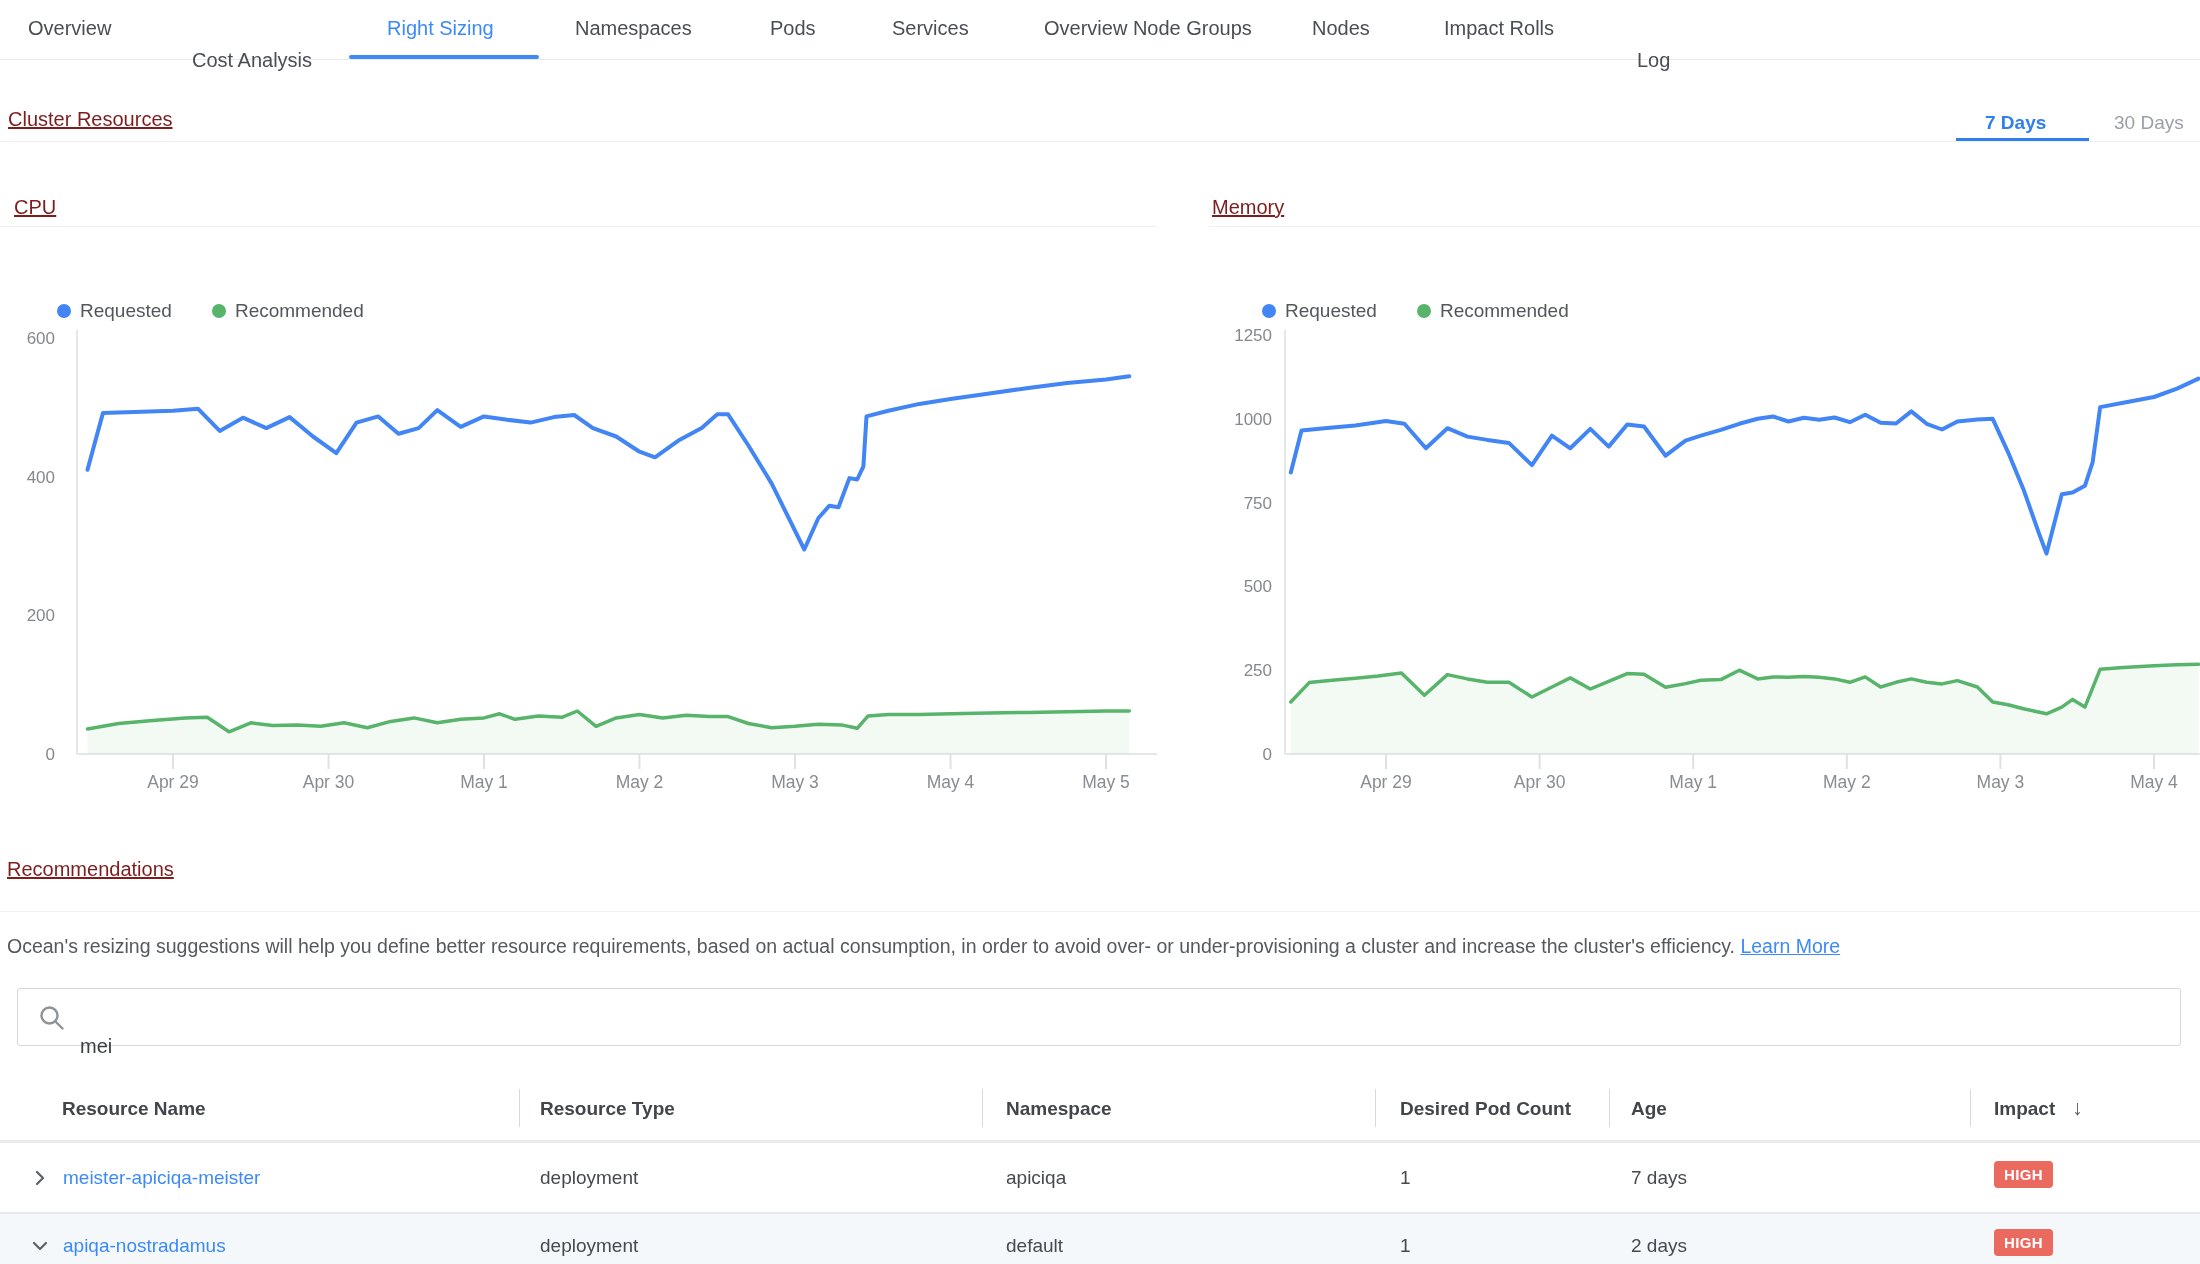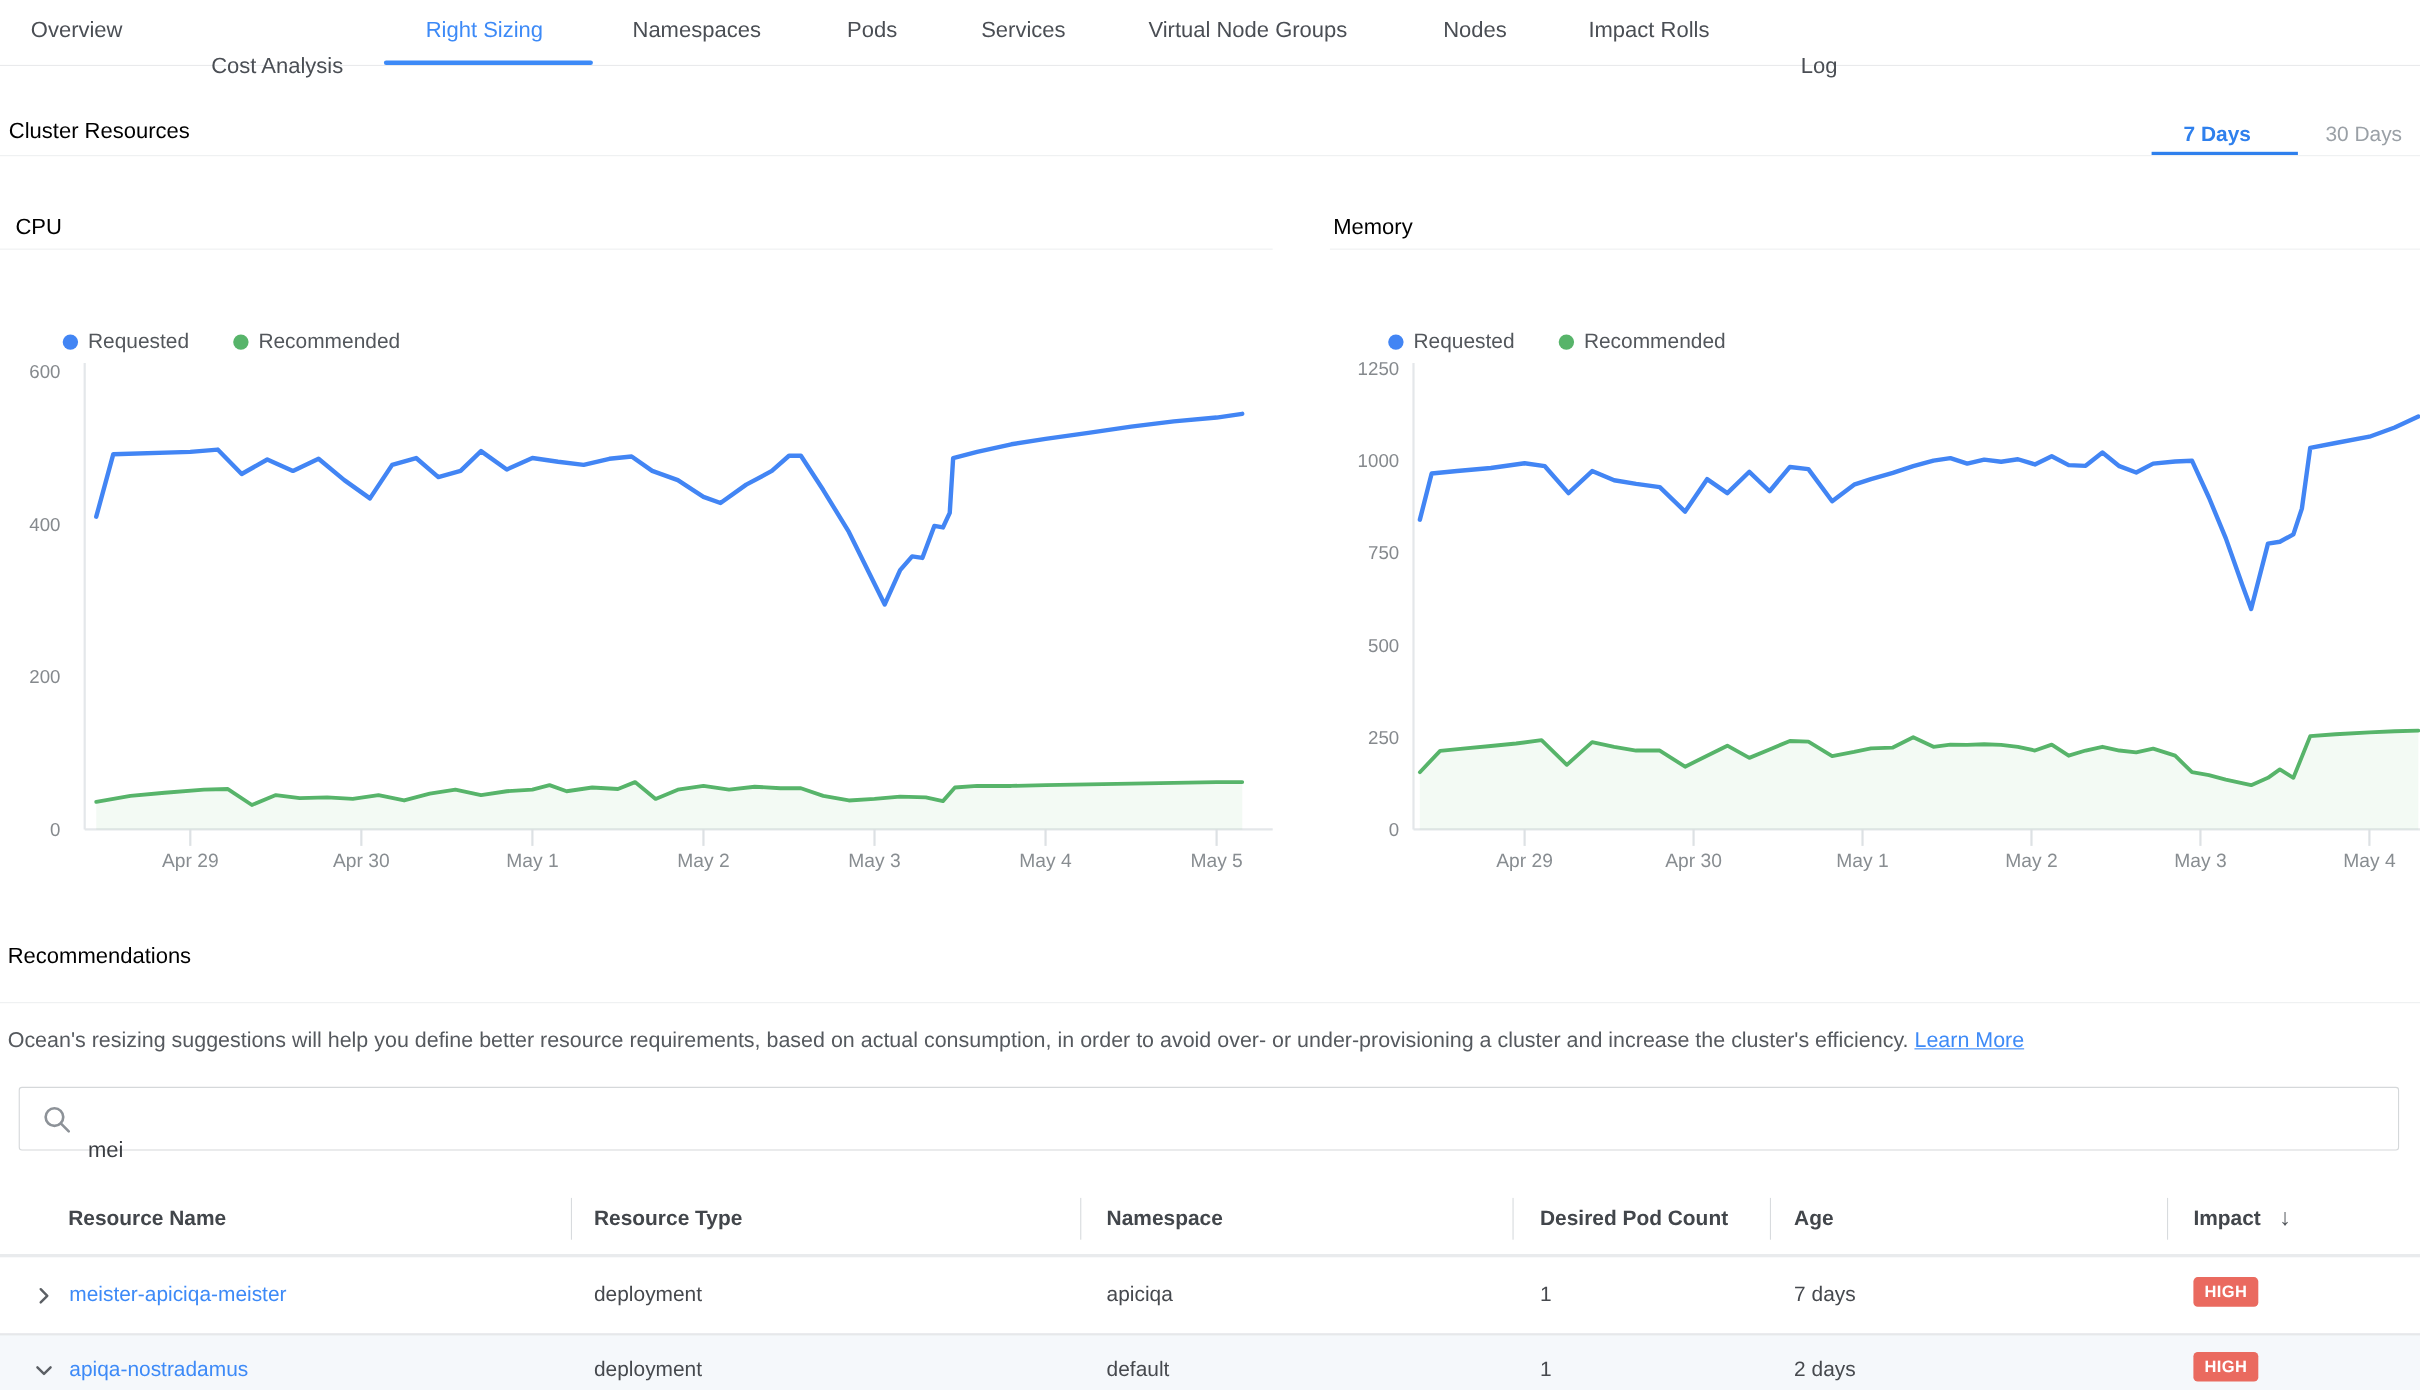--- a/index.html
+++ b/index.html
@@ -8,21 +8,21 @@
     width:2200px; height:1264px; position:relative; overflow:hidden;
     font-family:"Liberation Sans", sans-serif; color:#4b4f54;
   }
   .abs { position:absolute; }
   
   .tabbar { position:absolute; left:0; top:0; width:2200px; height:60px; background:#fff; border-bottom:1px solid #e9eaec; }
   .tab { position:absolute; top:17px; font-size:20px; color:#4a4e54; cursor:pointer; white-space:nowrap; }
   .tab.active { color:#3d8af7; }
   .tab-underline { position:absolute; top:55px; height:4px; background:#3d8af7; border-radius:2px; }
   
-  .section-title { position:absolute; font-size:20px; color:#000000; }
+  .section-title { position:absolute; font-size:20px; color:#7f1d1d;text-decoration:underline; }
   .divider { position:absolute; height:1px; background:#eef0f1; }
   .range-tab { position:absolute; top:112px; font-size:19px; cursor:pointer; }
   .range-tab.active { color:#2f80ed; font-weight:bold; }
   .range-tab.inactive { color:#9aa0a6; }
   .range-underline { position:absolute; top:138px; height:3px; background:#2f80ed; }
   
   .legend { position:absolute; top:300px; display:flex; align-items:center; }
   .legend-item { display:flex; align-items:center; margin-right:40px; }
   .legend-dot { width:14px; height:14px; border-radius:50%; margin-right:9px; }
   .legend-label { font-size:19px; color:#53575c; }
@@ -47,21 +47,21 @@
 <body>
 
 <nav class="tabbar">
   <div id="tabs-host">
       <div class="tab" style="left: 28px;">Overview</div>
       <div class="tab" style="left: 192px; margin-top: 32px;">Cost Analysis</div>
       <div class="tab active" style="left: 387px;">Right Sizing</div>
       <div class="tab" style="left: 575px;">Namespaces</div>
       <div class="tab" style="left: 770px;">Pods</div>
       <div class="tab" style="left: 892px;">Services</div>
-      <div class="tab" style="left: 1044px;">Virtual Node Groups</div>
+      <div class="tab" style="left: 1044px;">Overview Node Groups</div>
       <div class="tab" style="left: 1312px;">Nodes</div>
       <div class="tab" style="left: 1444px;">Impact Rolls</div>
       <div class="tab" style="left: 1637px; margin-top: 32px;">Log</div>
     </div>
   <div class="tab-underline" id="tab-underline" style="left: 349px; width: 190px;"></div>
 </nav>
 
 <div class="section-title" style="left:8px; top:108px;">Cluster Resources</div>
 <div class="range-tab active" style="left:1985px;">7 Days</div>
 <div class="range-tab inactive" style="left:2114px;">30 Days</div>

